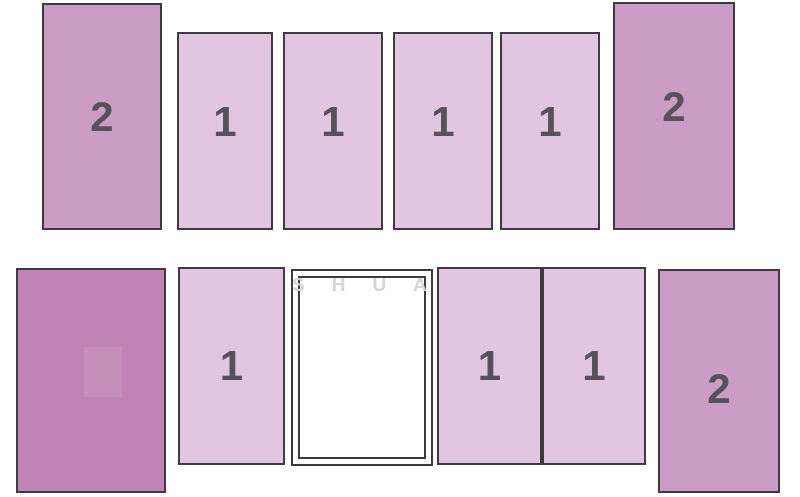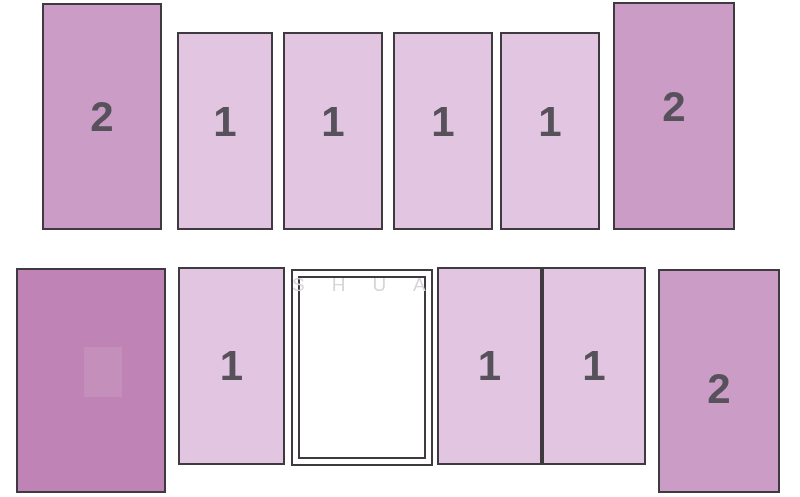--- a/index.html
+++ b/index.html
@@ -54,21 +54,21 @@
 
   .faint-highlight{
     position:absolute;
     left:66px;top:77px;width:38px;height:50px;
     background:rgba(255,255,255,0.09);
   }
   .watermark{
     position:absolute;
     left:292px;top:274px;
     font-size:19px;
-    font-weight:400;
+    font-weight:700;
     color:#d6d6d6;
     letter-spacing:27px;
     z-index:5;
     white-space:nowrap;
   }
 </style>
 </head>
 <body>
 
 <div class="stage">

